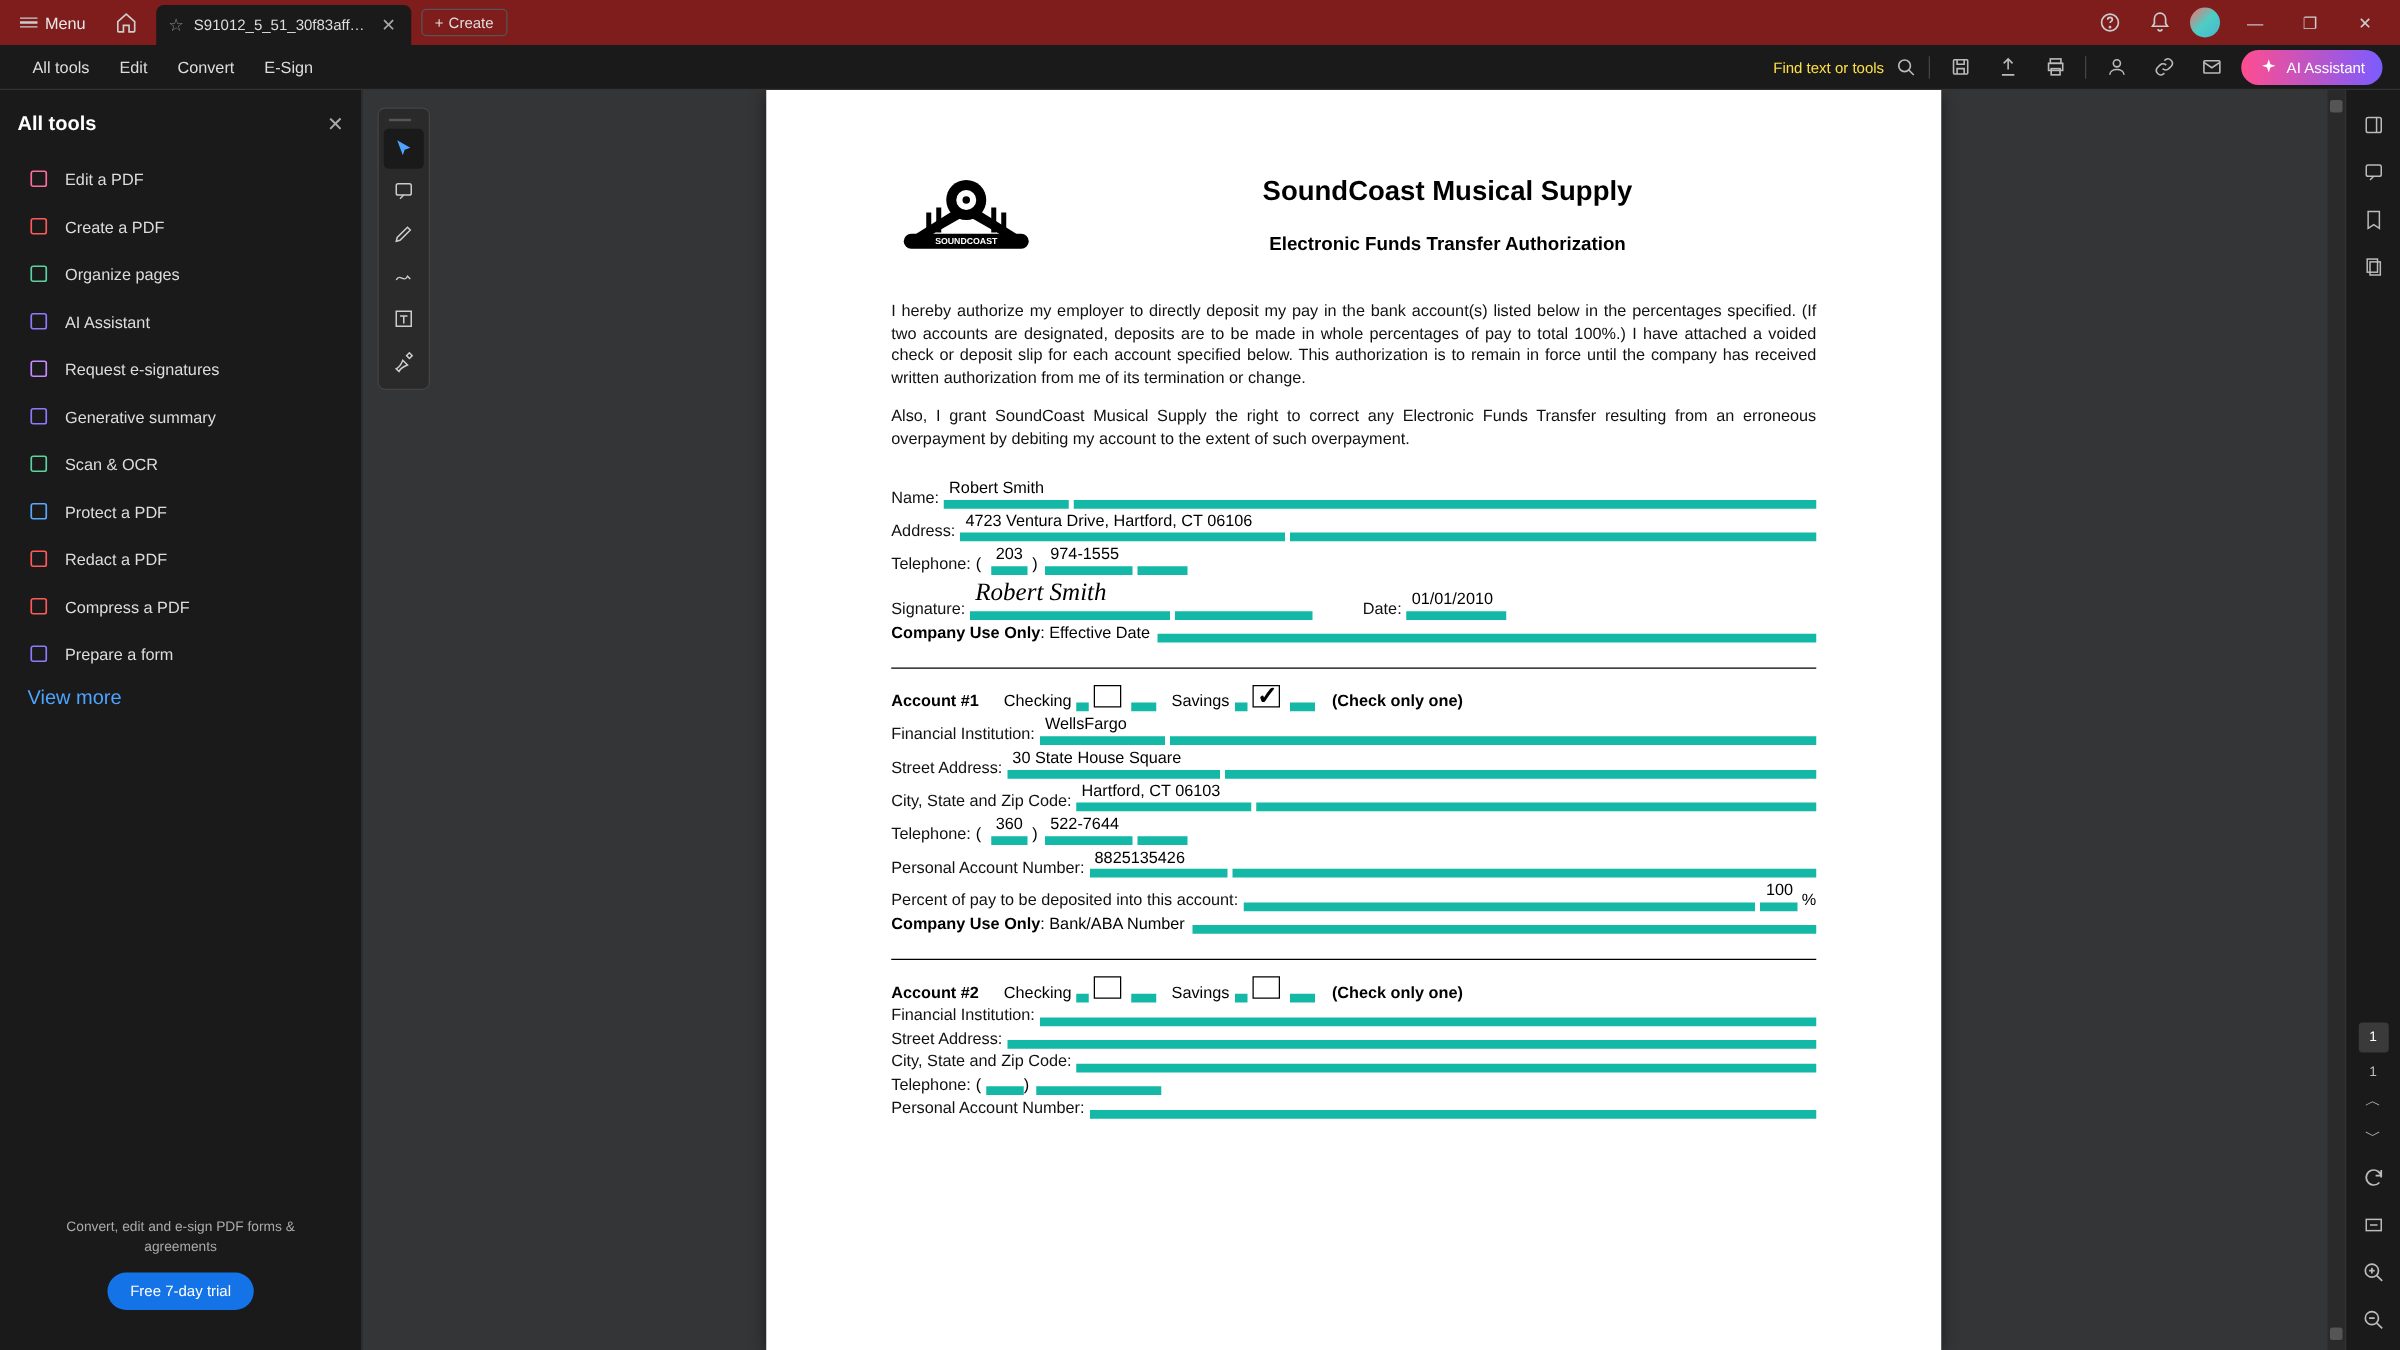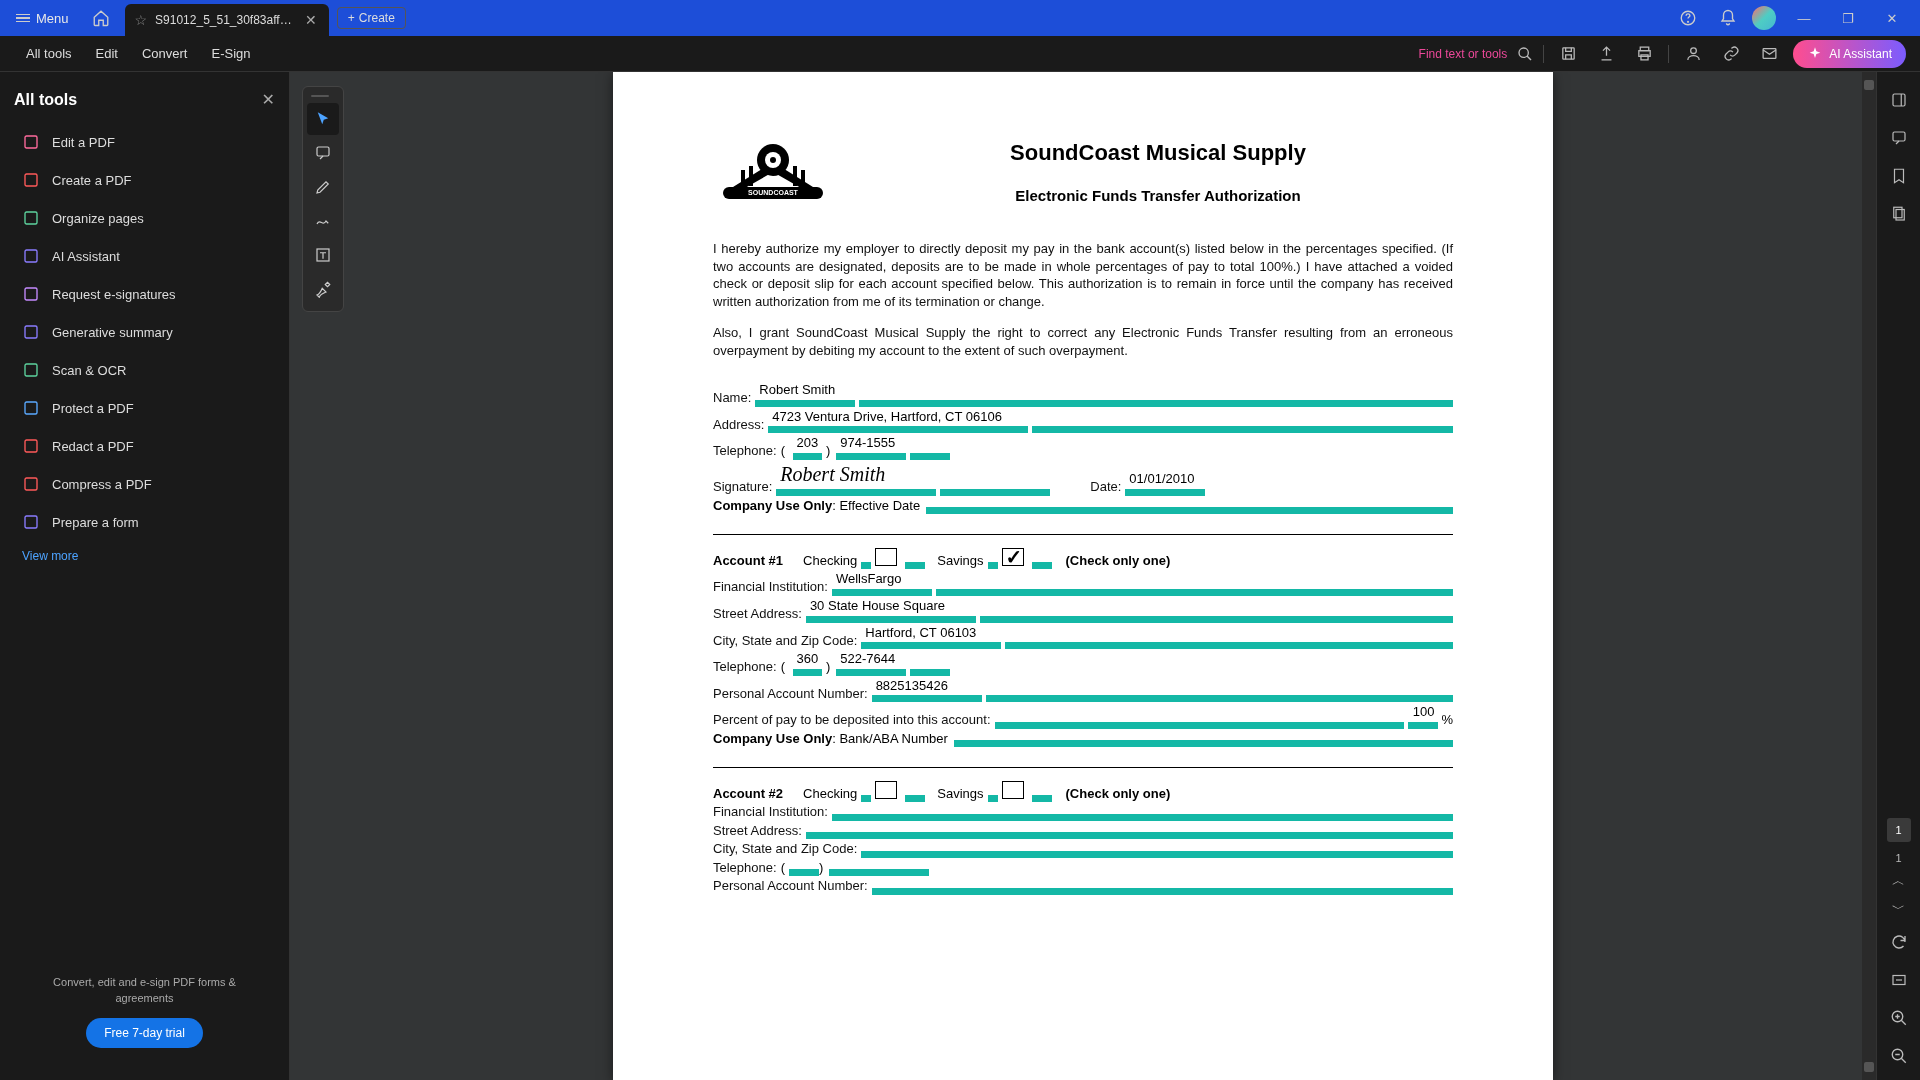--- a/index.html
+++ b/index.html
@@ -1,50 +1,50 @@
 <!DOCTYPE html>
 <html><head>
 <meta charset="utf-8">
 <style>
 *{margin:0;padding:0;box-sizing:border-box;font-family:"Segoe UI",Arial,sans-serif}
 body{background:#1a1a1a;width:1920px;height:1080px;overflow:hidden;color:#e8e8e8;font-size:13px}
 
-.titlebar{height:36px;background:#1d4ed8;display:flex;align-items:center;padding:0 8px;gap:8px}
+.titlebar{height:36px;background:#7f1d1d;display:flex;align-items:center;padding:0 8px;gap:8px}
 .menu-btn{display:flex;align-items:center;gap:6px;padding:4px 8px;cursor:pointer;border-radius:4px}
 .ham{display:flex;flex-direction:column;gap:2px}
 .ham span{width:14px;height:1.5px;background:#ccc}
 .home-icon{width:18px;height:18px}
 .tab{display:flex;align-items:center;gap:8px;background:#1a1a1a;border-radius:6px 6px 0 0;padding:6px 10px;margin-top:4px;height:32px}
 .star{color:#888;font-size:14px}
 .tab-title{font-size:12px;color:#ddd;max-width:140px;overflow:hidden;text-overflow:ellipsis;white-space:nowrap}
 .tab-close{color:#aaa;cursor:pointer;font-size:14px;padding:0 2px}
 .create-btn{display:flex;align-items:center;gap:4px;border:1px solid #555;border-radius:4px;padding:3px 10px;cursor:pointer;font-size:12px;color:#ddd}
 .spacer{flex:1}
 .win-controls{display:flex;gap:4px}
 .win-btn{width:40px;height:28px;display:flex;align-items:center;justify-content:center;cursor:pointer;color:#ccc;font-size:13px}
 .tb-icon{width:32px;height:28px;display:flex;align-items:center;justify-content:center;cursor:pointer;color:#ccc}
 .avatar{width:24px;height:24px;border-radius:50%;background:linear-gradient(135deg,#ff6b6b,#4ecdc4,#45b7d1);cursor:pointer}
 
 .toolbar2{height:36px;background:#1a1a1a;display:flex;align-items:center;padding:0 14px;border-bottom:1px solid #333}
 .tb2-item{padding:6px 12px;cursor:pointer;font-size:13px;color:#ddd;border-radius:4px}
 .tb2-right{display:flex;align-items:center;gap:10px}
-.find-txt{color:#ec4899;font-size:12px;cursor:pointer}
+.find-txt{color:#fde047;font-size:12px;cursor:pointer}
 .search-ic{color:#bbb;cursor:pointer}
 .sep{width:1px;height:18px;background:#444}
 .ic-btn{width:28px;height:28px;display:flex;align-items:center;justify-content:center;cursor:pointer;color:#bbb;border-radius:4px}
 .ai-btn{display:flex;align-items:center;gap:6px;background:linear-gradient(90deg,#ff4d8f,#7b5cff);border-radius:16px;padding:6px 14px;cursor:pointer;font-size:12px;color:#fff;font-weight:500}
 
 .main{display:flex;height:calc(1080px - 72px)}
 .sidebar{width:290px;background:#1a1a1a;border-right:1px solid #333;padding:18px 14px;display:flex;flex-direction:column;position:relative}
 .sb-head{display:flex;justify-content:space-between;align-items:center;margin-bottom:14px}
 .sb-title{font-size:16px;font-weight:600;color:#fff}
 .sb-close{cursor:pointer;color:#aaa;font-size:16px}
 .sb-item{display:flex;align-items:center;gap:12px;padding:10px 8px;cursor:pointer;border-radius:4px;font-size:13px;color:#ddd}
 .sb-ic{width:18px;height:18px;display:flex;align-items:center;justify-content:center}
-.view-more{color:#4da3ff;font-size:12px;padding:8px;cursor:pointer}
+.view-more{color:#4da3ff;font-size:16px;padding:8px;cursor:pointer}
 .sb-footer{margin-top:auto;text-align:center;padding:14px 10px}
 .sb-foot-txt{font-size:11px;color:#aaa;margin-bottom:12px;line-height:1.4}
 .trial-btn{background:#1473e6;color:#fff;border:none;border-radius:16px;padding:8px 18px;font-size:12px;cursor:pointer}
 
 .doc-area{flex:1;background:#333536;position:relative;display:flex;justify-content:center;overflow:hidden}
 .left-tools{position:absolute;left:12px;top:14px;background:#2a2a2a;border-radius:6px;padding:6px 4px;display:flex;flex-direction:column;gap:2px;border:1px solid #444}
 .lt-handle{width:26px;height:6px;display:flex;justify-content:center;align-items:center;margin-bottom:2px}
 .lt-handle span{width:18px;height:2px;background:#555;border-radius:1px}
 .lt-btn{width:32px;height:32px;display:flex;align-items:center;justify-content:center;cursor:pointer;border-radius:4px;color:#ccc}
 .lt-btn.active{background:#1a1a1a}

